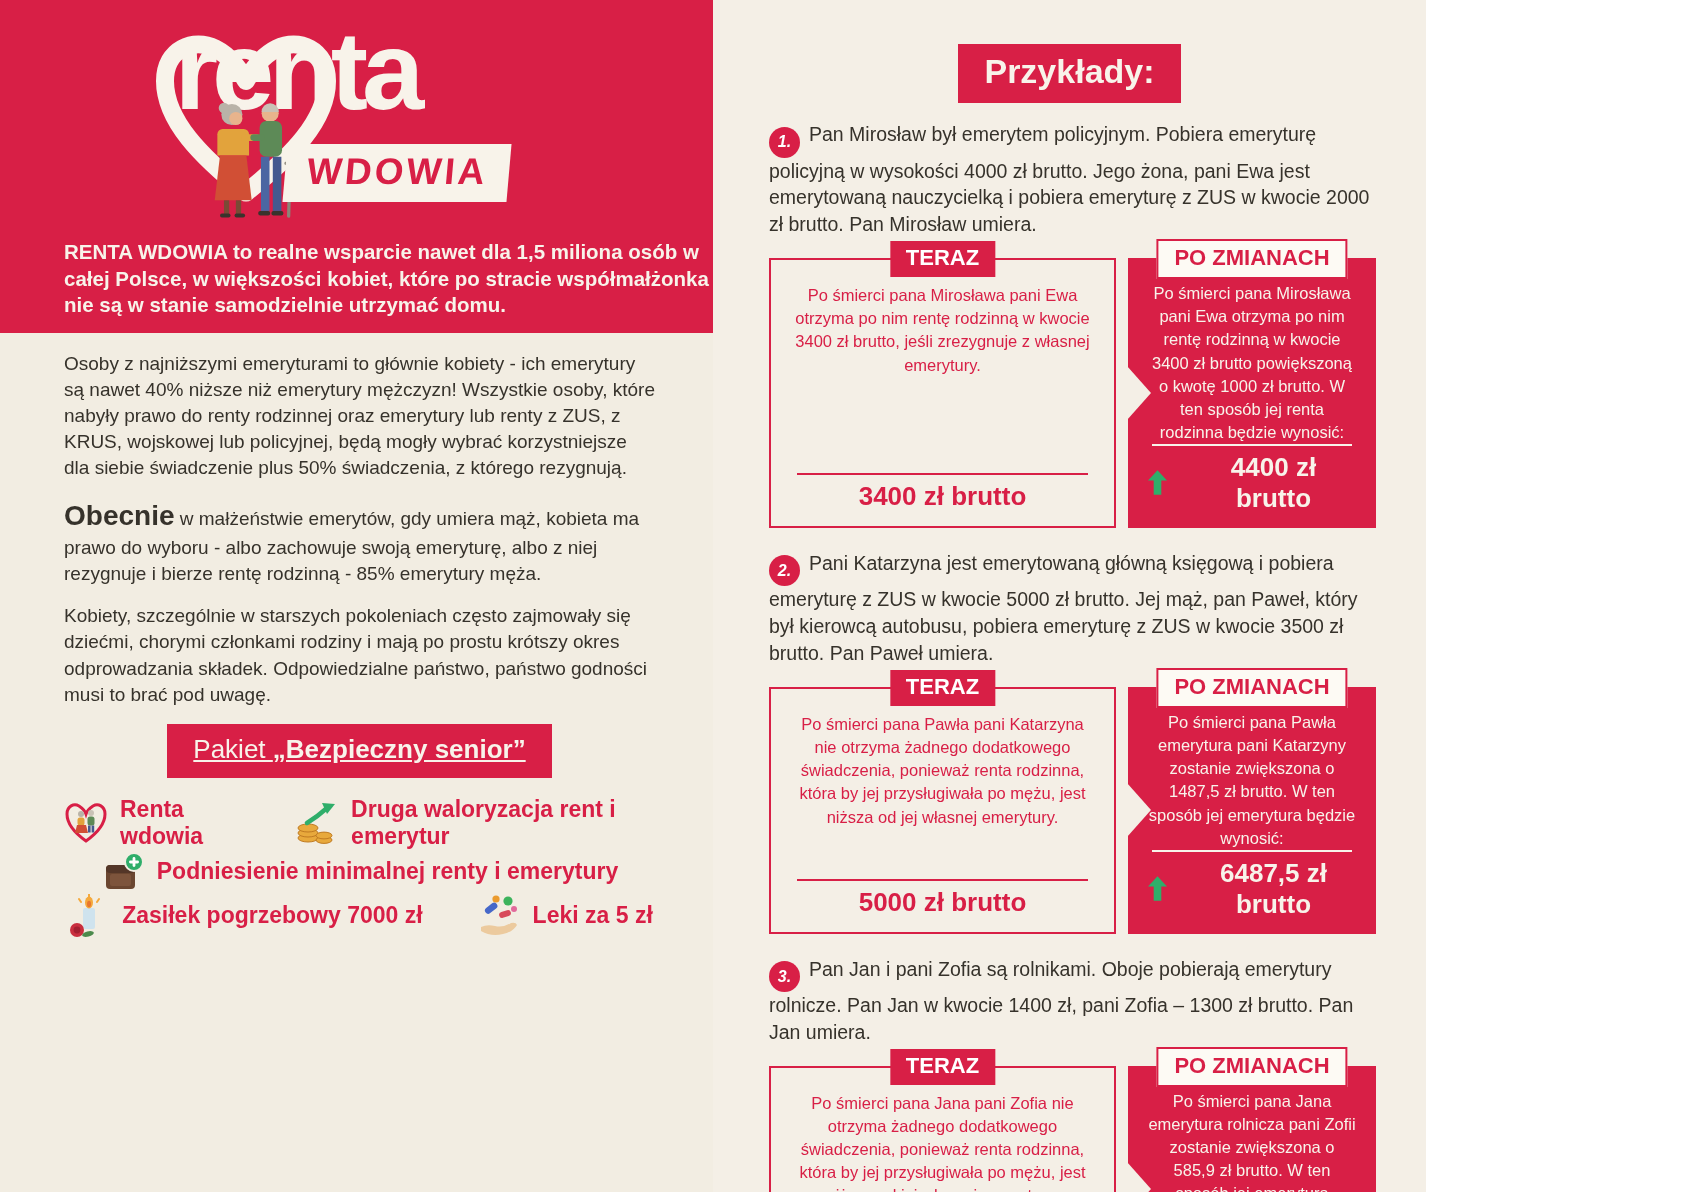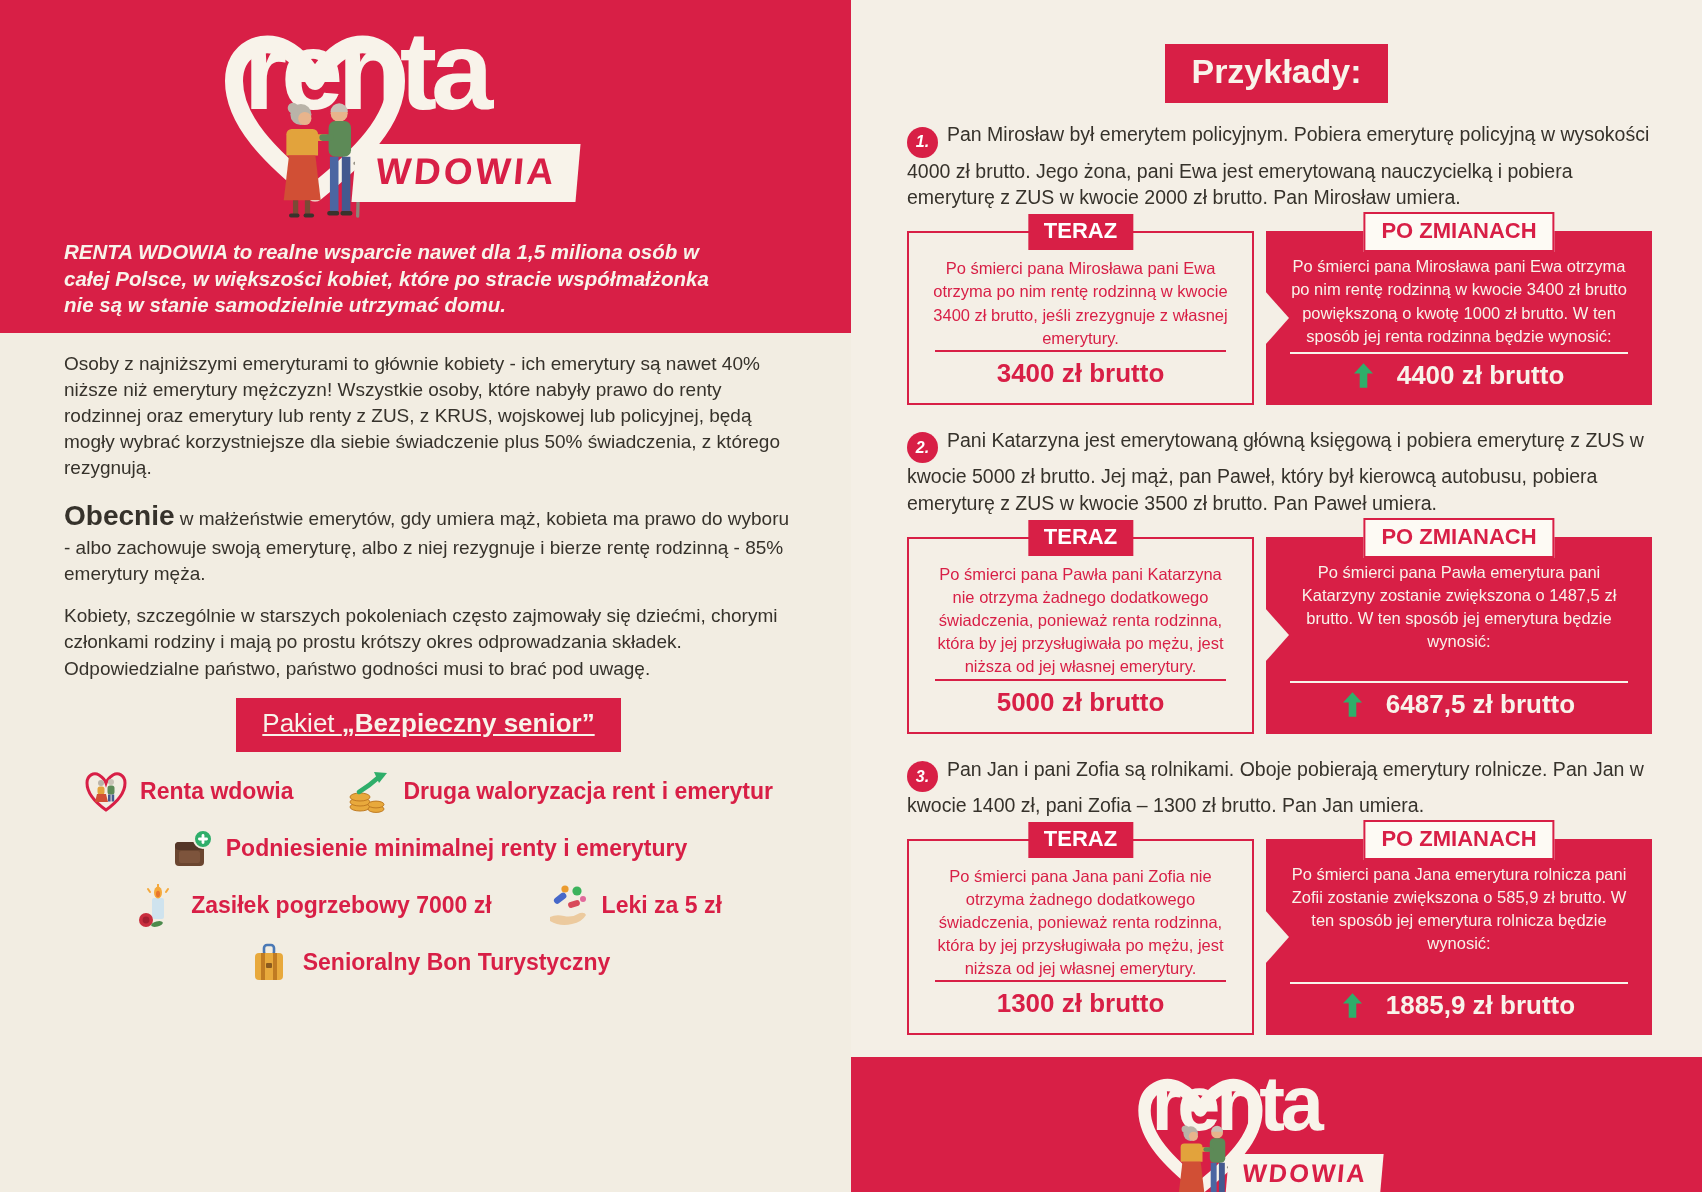--- a/index.html
+++ b/index.html
@@ -7,48 +7,48 @@
     --red-dark:#c21a3e;
     --cream-left:#f2ede2;
     --cream-right:#f4efe6;
     --ink:#36322b;
     --white-cream:#f8f3ea;
     --green:#2fae6a;
   }
   *{box-sizing:border-box;margin:0;padding:0;}
   html,body{width:1702px;height:1192px;overflow:hidden;}
   body{font-family:"Liberation Sans","DejaVu Sans",sans-serif;color:var(--ink);}
-  .page{display:flex;width:1702px;height:1192px;}
+  .page{display:flex;width:1426px;height:1192px;}
   .col-left{width:851px;background:var(--cream-left);display:flex;flex-direction:column;}
   .col-right{width:851px;background:var(--cream-right);display:flex;flex-direction:column;}
 
   
   .header-red{background:var(--red);height:333px;flex:none;position:relative;}
   .logo{position:relative;width:420px;height:215px;}
   .header-red .logo{margin:18px auto 0;}
   .logo-heart{position:absolute;left:0;top:0;width:198px;height:198px;}
   .logo-word{position:absolute;left:28px;top:-12px;font-size:112px;font-weight:bold;
              letter-spacing:-6px;color:var(--white-cream);}
   .logo-banner{position:absolute;left:138px;top:126px;background:var(--white-cream);
                color:var(--red);font-weight:bold;font-size:37px;letter-spacing:3px;
                padding:7px 22px 9px;transform:skewX(-5deg);}
   .logo-couple{position:absolute;left:56px;top:82px;width:100px;height:132px;}
   .header-intro{position:absolute;left:64px;bottom:14px;width:672px;font-size:20.5px;
-                font-weight:bold;line-height:1.3;color:var(--white-cream);font-style:italic;}
+                font-weight:bold;line-height:1.3;color:var(--white-cream);}
 
   
   .body-text{padding:18px 58px 0 64px;}
   .para{font-size:19px;line-height:1.37;margin-bottom:16px;}
   .para-lead{font-weight:bold;font-size:28px;}
   .lead-badge{display:inline-block;background:var(--red);color:var(--white-cream);
               font-weight:bold;font-size:21px;padding:3px 14px 5px;margin-right:4px;}
   .package-badge{display:block;width:fit-content;margin:14px auto 18px;background:var(--red);
                  color:var(--white-cream);font-size:26px;padding:10px 26px 13px;text-decoration:underline;}
   .package-badge .name{font-weight:bold;}
-  .benefits{display:flex;flex-direction:column;gap:13px;align-items:center;}
+  .benefits{display:flex;flex-direction:column;align-items:center;}
   .benefit-row{display:flex;gap:54px;justify-content:center;align-items:center;}
   .benefit{display:flex;align-items:center;gap:12px;font-size:23px;font-weight:bold;color:var(--red);}
   .benefit svg{width:44px;height:44px;flex:none;}
 
   
   .right-title{margin:44px auto 18px;background:var(--red);color:var(--white-cream);
                font-weight:bold;font-size:34px;padding:8px 26px 12px;width:fit-content;}
   .example{padding:0 50px 0 56px;}
   .example-desc{font-size:19.5px;line-height:1.38;margin-bottom:20px;}
   .num-circle{display:inline-flex;width:31px;height:31px;border-radius:50%;background:var(--red);
@@ -195,32 +195,20 @@
               <rect x="7" y="11" width="14" height="6.5" rx="3.25" fill="#4668c9" transform="rotate(-38 14 14)"></rect>
               <rect x="22" y="17" width="12" height="6" rx="3" fill="#d84a5a" transform="rotate(-16 28 20)"></rect>
               <circle cx="31" cy="7" r="4.6" fill="#3cb35c"></circle>
               <circle cx="19" cy="5" r="3.6" fill="#eb9b2e"></circle>
               <circle cx="37" cy="15" r="3" fill="#e2699b"></circle>
               <path d="M4 33 q6 -3 14 -1 q8 2 16 -3 q5 -1 6 2 q-4 7 -14 9 q-12 3 -22 -3 Z" fill="#ecca9e"></path>
             </svg>
             <span>Leki za 5 zł</span>
           </div>
         </div>
-        <div class="benefit-row">
-          <div class="benefit">
-            <svg viewBox="0 0 44 44">
-              <rect x="17" y="4" width="10" height="10" rx="3" fill="none" stroke="#4a78b5" stroke-width="2.6"></rect>
-              <rect x="8" y="12" width="28" height="27" rx="4" fill="#e8a93c"></rect>
-              <rect x="14" y="12" width="4" height="27" fill="#c07b22"></rect>
-              <rect x="26" y="12" width="4" height="27" fill="#c07b22"></rect>
-              <rect x="19" y="22" width="6" height="5" rx="1" fill="#8a5a1f"></rect>
-            </svg>
-            <span>Senioralny Bon Turystyczny</span>
-          </div>
-        </div>
       </div>
     </div>
   </div>
 
   <div class="col-right">
 
     <div class="right-title">Przykłady:</div>
 
     <div class="example">
       <p class="example-desc">

